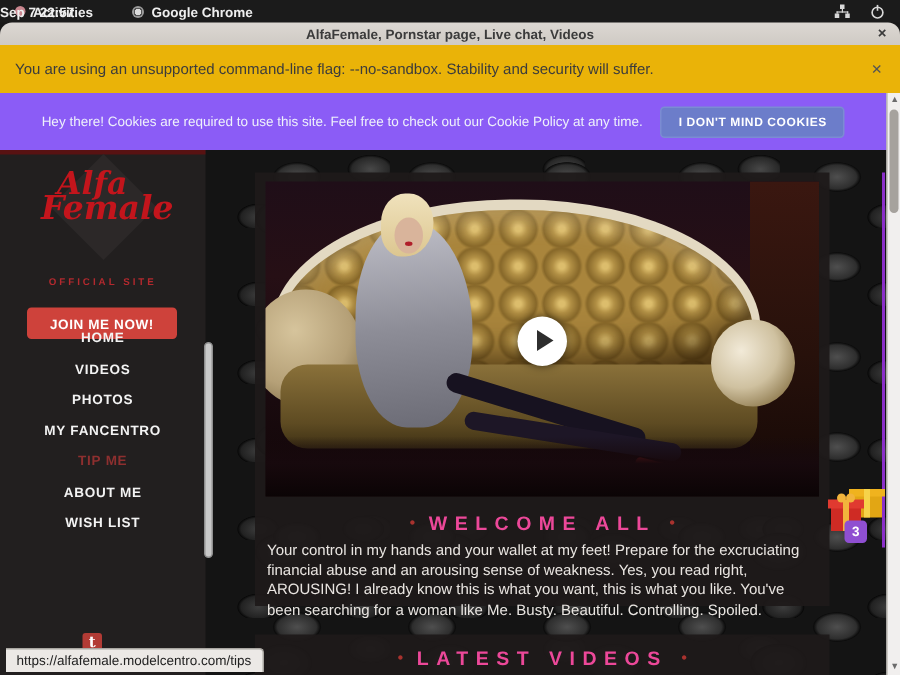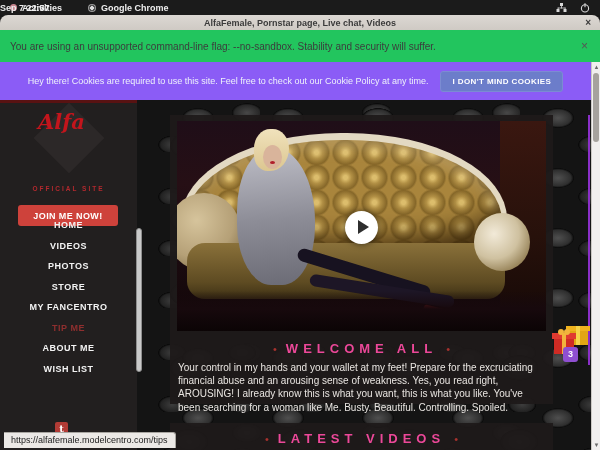--- a/index.html
+++ b/index.html
@@ -20,21 +20,21 @@
   .tb-right svg{display:block;}
 
   
   .titlebar{position:absolute;left:0;top:15px;width:600px;height:15px;
     background:linear-gradient(180deg,#dcd8d3,#cfcac4);border-radius:8px 8px 0 0;
     display:flex;align-items:center;justify-content:center;
     font-size:9px;font-weight:bold;color:#3b3b3b;}
   .win-close{position:absolute;right:9px;top:0;line-height:15px;font-size:10px;color:#3b3b3b;}
 
   
-  .infobar{position:absolute;left:0;top:30px;width:600px;height:32px;background:#22c55e;
+  .infobar{position:absolute;left:0;top:30px;width:600px;height:32px;background:#eab308;
     display:flex;align-items:center;font-size:10px;color:#3c3c3c;padding:0 10px;}
   .ib-close{position:absolute;right:12px;font-size:12px;color:#555;}
 
   
   .cookiebar{position:absolute;left:0;top:62px;width:591px;height:38px;background:#8b5cf6;
     display:flex;align-items:center;justify-content:center;gap:12px;
     font-size:9px;color:#eef1fb;}
   .cookie-btn{background:#6c7dca;border:1px solid #7b8cd2;border-radius:3px;color:#fff;
     font-family:"Liberation Sans",sans-serif;font-size:8px;font-weight:bold;
     letter-spacing:.4px;padding:5px 11px;}
@@ -199,28 +199,28 @@
     <span>Hey there! Cookies are required to use this site. Feel free to check out our Cookie Policy at any time.</span>
     <button class="cookie-btn">I DON'T MIND COOKIES</button>
   </div>
 
   <div class="page">
 
     <aside class="sidebar">
       <div class="logo-wrap">
         <div class="logo-diamond"></div>
         <div class="logo-l1">Alfa</div>
+        <div class="logo-l2">Female</div>
       </div>
       <div class="official">OFFICIAL SITE</div>
       <button class="join-btn">JOIN ME NOW!</button>
       <nav class="nav">
         <div class="nav-item">HOME</div>
         <div class="nav-item">VIDEOS</div>
         <div class="nav-item">PHOTOS</div>
-        <div class="nav-item">STORE</div>
         <div class="nav-item">MY FANCENTRO</div>
         <div class="nav-item active">TIP ME</div>
         <div class="nav-item">ABOUT ME</div>
         <div class="nav-item">WISH LIST</div>
       </nav>
       <div class="tumblr">t</div>
     </aside>
     <div class="side-scroll"></div>
 
     <section class="panel video-panel">

